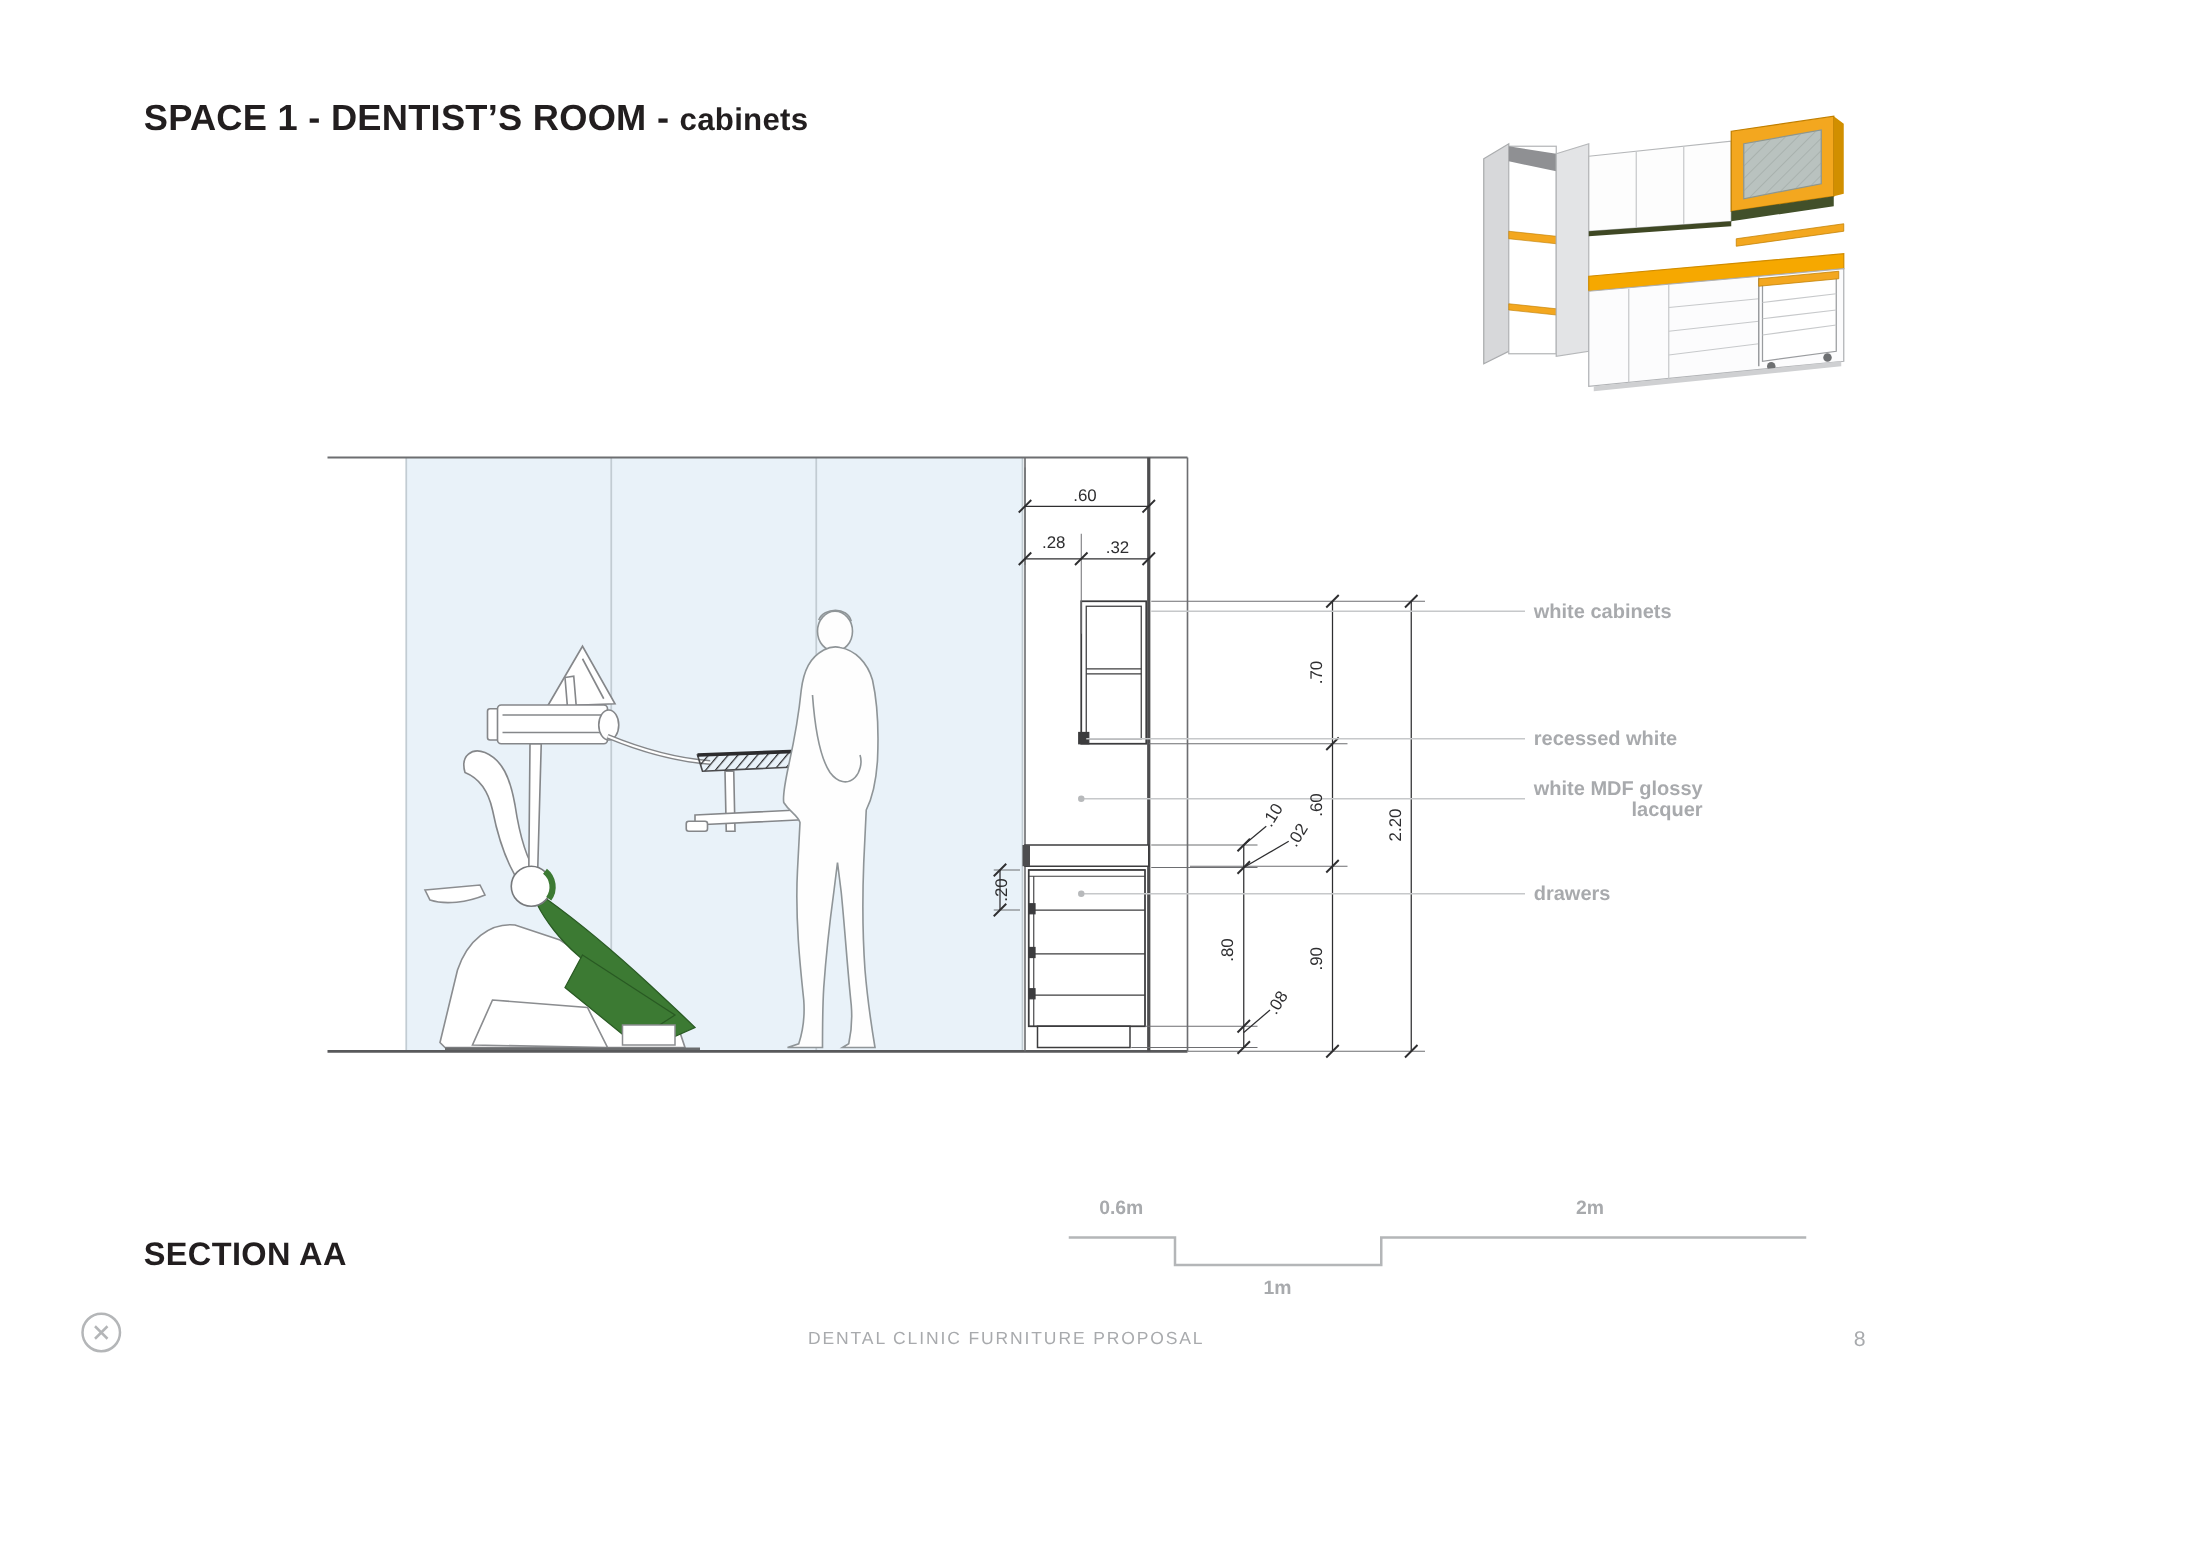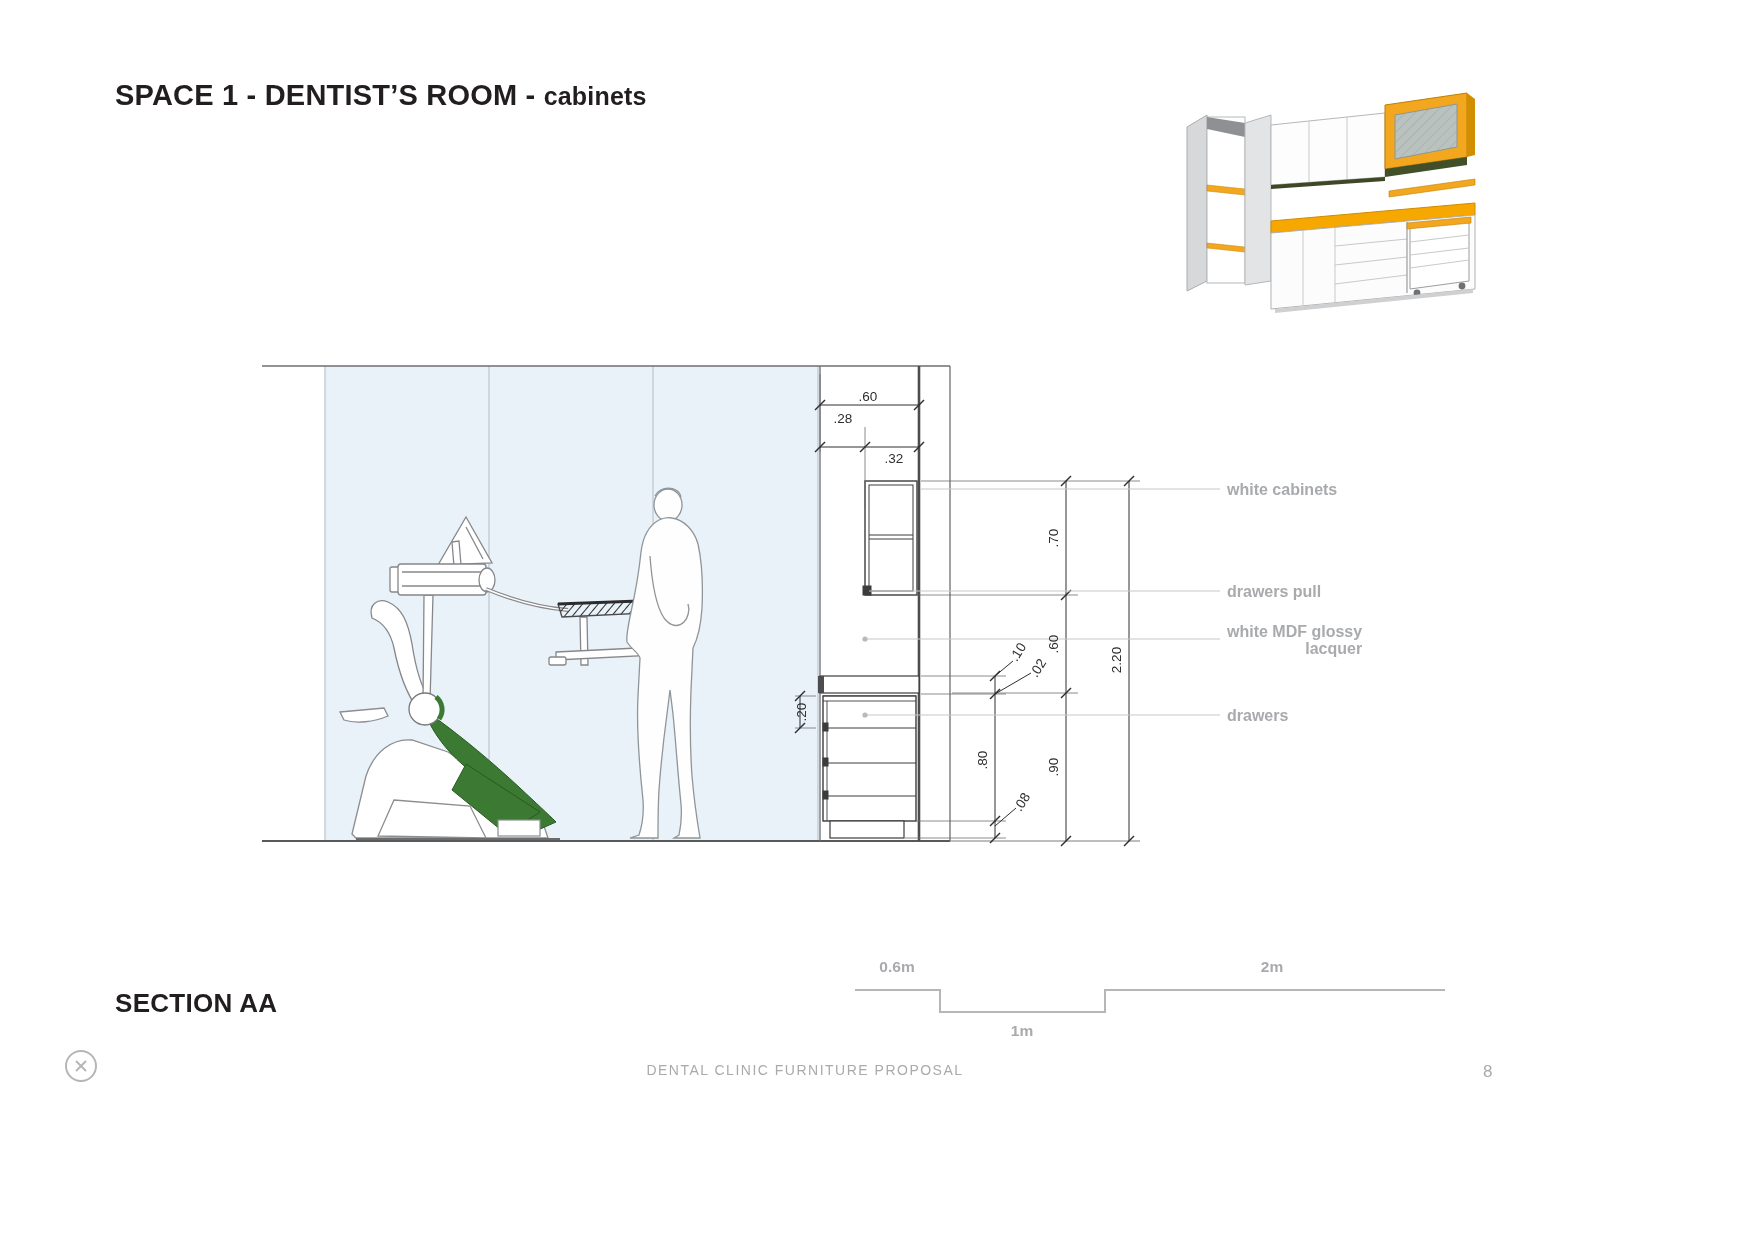--- a/index.html
+++ b/index.html
@@ -222,35 +222,35 @@
       <line x1="225" y1="183" x2="284" y2="175" stroke="#c7c9cb" stroke-width="1"></line>
       <circle cx="232" cy="208" r="3.4" fill="#6e7072"></circle>
       <circle cx="277" cy="201" r="3.4" fill="#6e7072"></circle>
       <polygon points="90,224 288,204 288,208 90,228" fill="#cfd0d2"></polygon>
     </g>
   </svg>
 
   <h1 class="title"><span>SPACE 1 - DENTIST’S ROOM - </span><span class="sub">cabinets</span></h1>
 
   <div class="dim" style="left:868px;top:396px">.60</div>
-  <div class="dim" style="left:843px;top:418px">.28</div>
-  <div class="dim" style="left:894px;top:458px">.32</div>
+  <div class="dim" style="left:843px;top:434px">.28</div>
+  <div class="dim" style="left:894px;top:438px">.32</div>
 
   <div class="dim r90" style="left:1053px;top:538px">.70</div>
   <div class="dim r90" style="left:1053px;top:644px">.60</div>
   <div class="dim r90" style="left:1053px;top:767px">.90</div>
   <div class="dim r90" style="left:1116px;top:660px">2.20</div>
   <div class="dim r90" style="left:982px;top:760px">.80</div>
   <div class="dim r60" style="left:1018px;top:652px">.10</div>
   <div class="dim r60" style="left:1038px;top:668px">.02</div>
   <div class="dim r60" style="left:1022px;top:802px">.08</div>
   <div class="dim r90" style="left:801px;top:712px">.20</div>
 
   <div class="ann" style="top:481px">white cabinets</div>
-  <div class="ann" style="top:583px">drawers pull</div>
+  <div class="ann" style="top:583px">recessed white</div>
   <div class="ann" style="top:623px">
     <div>white MDF glossy</div>
     <div>lacquer</div>
   </div>
   <div class="ann" style="top:707px">drawers</div>
 
   <div class="scalelbl" style="left:897px;top:967px">0.6m</div>
   <div class="scalelbl" style="left:1272px;top:967px">2m</div>
   <div class="scalelbl" style="left:1022px;top:1031px">1m</div>
 

